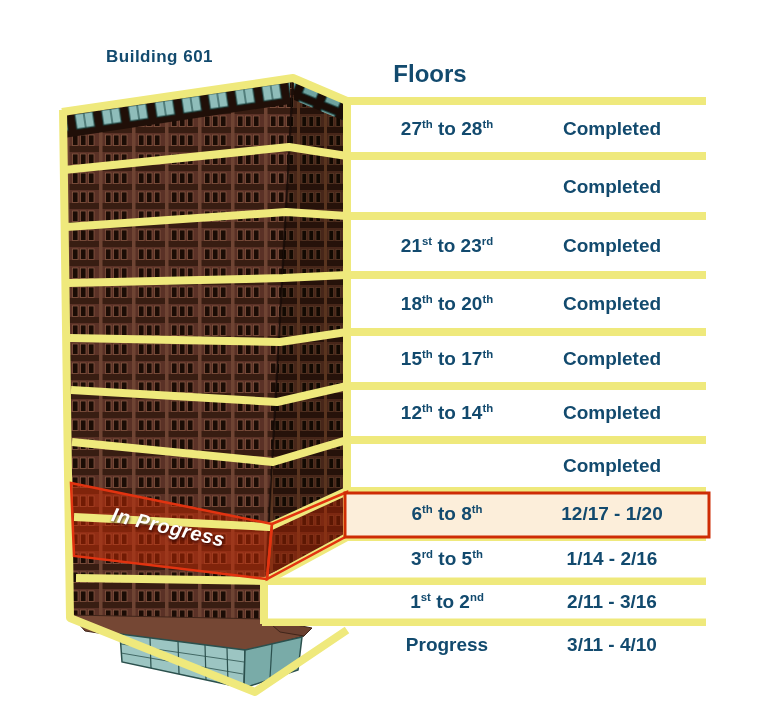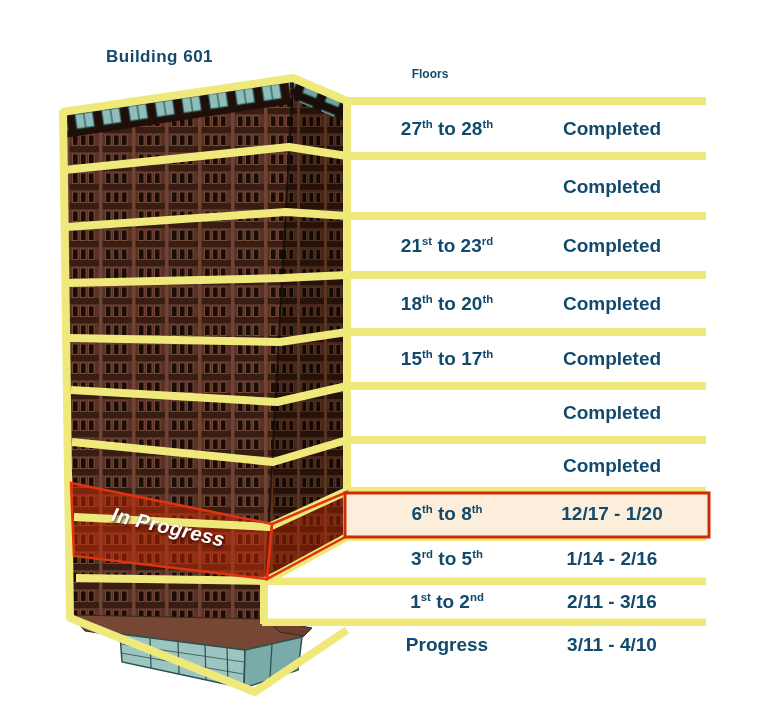--- a/index.html
+++ b/index.html
@@ -10,21 +10,21 @@
   #art{position:absolute;left:0;top:0;}
   .band{stroke:var(--band-yellow);fill:none;stroke-width:8;stroke-linejoin:round;stroke-linecap:butt;}
   .bandfill{fill:var(--band-yellow);}
   .redfill{fill:var(--red-accent);stroke:none;}
   .redline{stroke:var(--red-bright);fill:none;}
   .hlrow{fill:var(--hl-bg);stroke:var(--red-accent);}
   .bbase{fill:var(--building-brown);}
   .glassF{fill:var(--glass-teal);}
   .txt{position:absolute;color:var(--navy-text);font-weight:bold;}
   #title{left:106px;top:42px;font-size:17px;line-height:30px;letter-spacing:0.5px;}
-  .hdr{top:62px;height:24px;line-height:24px;font-size:12px;text-align:center;}
+  .hdr{top:62px;height:24px;line-height:24px;font-size:24px;text-align:center;}
   #hdr-floors{left:350px;width:160px;}
   #hdr-dates{left:520px;width:184px;}
   .trow{position:absolute;left:0;width:768px;height:24px;padding-left:28px;}
   .trow .cell{position:absolute;top:0;height:24px;line-height:24px;font-size:19px;
     text-align:center;color:var(--navy-text);font-weight:bold;}
   .trow .fl{left:358px;width:178px;}
   .trow .dt{left:520px;width:184px;}
   .trow sup{font-size:0.6em;vertical-align:super;line-height:0;}
   #inprogress{
     position:absolute;left:112px;top:503px;width:170px;
@@ -134,20 +134,21 @@
       </div>
       <div class="trow" style="top: 292px;">
         <span class="cell fl">18<sup>th</sup> to 20<sup>th</sup></span>
         <span class="cell dt">Completed</span>
       </div>
       <div class="trow" style="top: 347px;">
         <span class="cell fl">15<sup>th</sup> to 17<sup>th</sup></span>
         <span class="cell dt">Completed</span>
       </div>
       <div class="trow" style="top: 401px;">
+        <span class="cell fl">12<sup>th</sup> to 14<sup>th</sup></span>
         <span class="cell dt">Completed</span>
       </div>
       <div class="trow" style="top: 454px;">
         <span class="cell dt">Completed</span>
       </div>
       <div class="trow" style="top: 502px;">
         <span class="cell fl">6<sup>th</sup> to 8<sup>th</sup></span>
         <span class="cell dt">12/17 - 1/20</span>
       </div>
       <div class="trow" style="top: 547px;">

